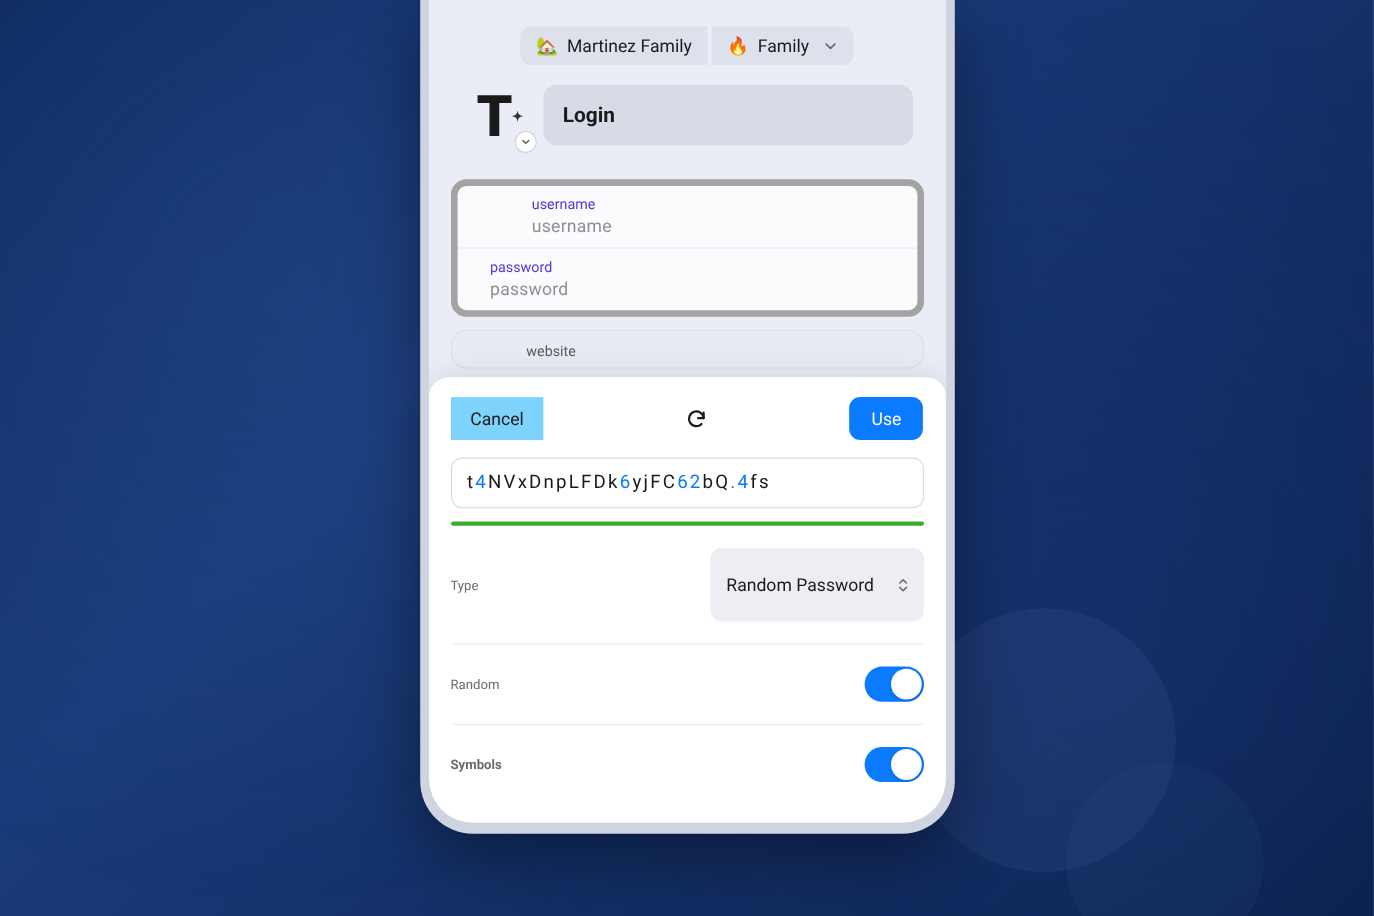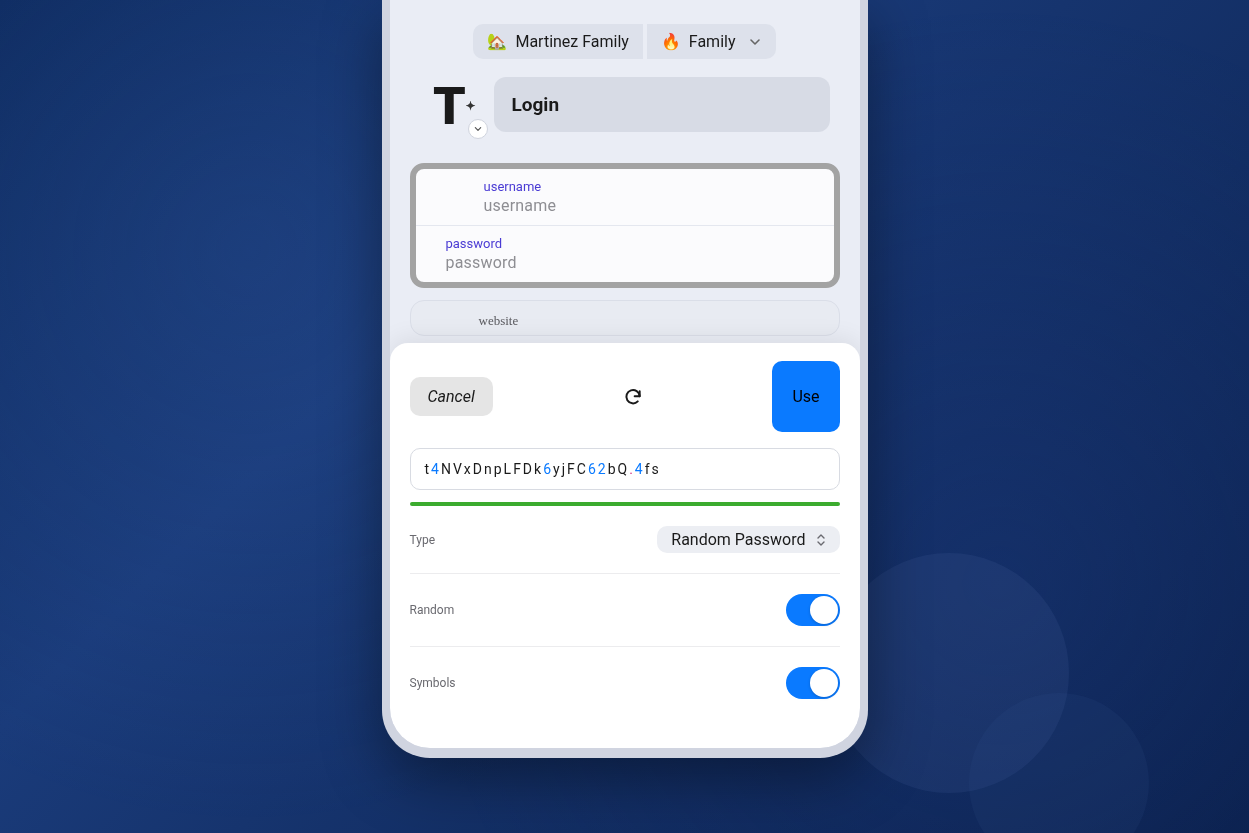--- a/index.html
+++ b/index.html
@@ -191,21 +191,20 @@
   background: #e8ebf2;
   border: 1px solid #dadee8;
   border-radius: 14px;
   padding: 12px 20px 6px 68px;
   position: relative;
 }
 
 .website-label {
   font-size: 13px;
   color: #5a5a5f;
-  font-family: Liberation Serif, serif;
 }
 
 
 .sheet {
   position: absolute;
   bottom: 0;
   left: 0;
   right: 0;
   top: 343px;
   background: #ffffff;
@@ -215,57 +214,56 @@
 }
 
 .sheet-header {
   display: flex;
   align-items: center;
   justify-content: space-between;
   margin-bottom: 16px;
 }
 
 .btn-cancel {
-  background: #e5e5e5;
+  background: #7dd3fc;
   border: none;
-  border-radius: 10px;
+  border-radius: 0;
   padding: 10px 18px;
   font-size: 16px;
   color: #1a1a1a;
   cursor: pointer;
-  font-style: italic;
 }
 
 .btn-refresh {
   background: transparent;
   border: none;
   cursor: pointer;
   padding: 6px;
   color: #1a1a1a;
   display: flex;
   align-items: center;
   justify-content: center;
 }
 
 .btn-use {
   background: #0a7aff;
   border: none;
   border-radius: 10px;
-  padding: 26px 20px;
-  font-size: 16px;
-  color: #000000;
+  padding: 10px 20px;
+  font-size: 16px;
+  color: #ffffff;
   cursor: pointer;
 }
 
 .password-box {
   border: 1px solid #d8dbe2;
   border-radius: 10px;
   padding: 12px 14px;
   font-family: ui-monospace, SFMono-Regular, Menlo, Consolas, monospace;
-  font-size: 14px;
+  font-size: 17px;
   letter-spacing: 2px;
   color: #1a1a1a;
   white-space: nowrap;
   overflow: hidden;
 }
 
 .password-box .d { color: #0a7aff; }
 .password-box .s { color: #d63384; }
 
 .strength-bar {
@@ -275,34 +273,34 @@
   margin-top: 12px;
 }
 
 .option-row {
   display: flex;
   align-items: center;
   justify-content: space-between;
   padding: 20px 0;
   border-bottom: 1px solid #ececee;
 }
-.option-row:last-child { border-bottom: none; }
+.option-row:last-child { border-bottom: none; font-weight: bold; }
 
 .option-label {
   font-size: 12px;
   color: #6a6a70;
 }
 
 .type-select {
   background: #eceef3;
   border-radius: 10px;
-  padding: 4px 14px;
-  display: flex;
-  align-items: center;
-  gap: 10px;
+  padding: 24px 14px;
+  display: flex;
+  align-items: center;
+  gap: 21px;
   font-size: 16px;
   color: #1a1a1a;
   cursor: pointer;
 }
 
 .updown-icon {
   display: inline-flex;
   flex-direction: column;
   line-height: 6px;
   font-size: 9px;

